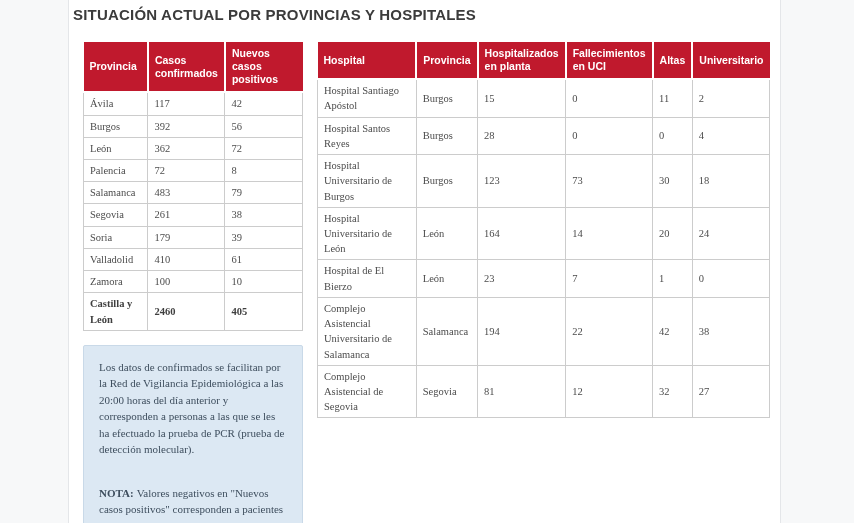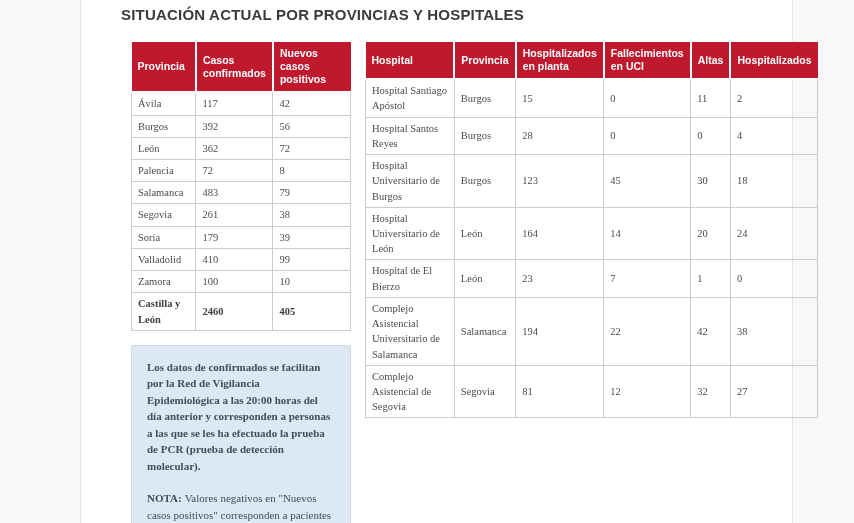--- a/index.html
+++ b/index.html
@@ -5,26 +5,25 @@
   * { box-sizing: border-box; margin: 0; padding: 0; }
   html, body { width: 854px; height: 523px; }
   body {
     background: var(--marginBg, #f7f8f9);
     font-family: "Liberation Sans", sans-serif;
     position: relative;
     overflow: hidden;
   }
   .content-card {
     position: absolute;
-    left: 80px; top: 0;
+    left: 68px; top: 0;
     width: 713px; height: 523px;
     background: #ffffff;
     border-left: 1px solid #e4e6e9;
     border-right: 1px solid #e4e6e9;
-    padding-left: 36px;
   }
   .title {
     font-size: 15px;
     font-weight: bold;
     color: var(--titleColor, #3b3b3b);
     letter-spacing: 0.2px;
     margin: 6px 0 0 4px;
   }
   .columns {
     display: flex;
@@ -67,21 +66,21 @@
     background: var(--noteBg, #dce8f3);
     border: 1px solid var(--noteBorder, #c9d9e8);
     border-radius: 2px;
     padding: 13px 15px;
     font-family: "Liberation Serif", "DejaVu Serif", serif;
     font-size: 11px;
     color: var(--noteText, #3e4e5e);
     line-height: 1.5;
   }
   .col-left .note { margin-top: 14px; }
-  .note-lead { font-weight: bold; margin-bottom: 16px; }
+  .note-lead { font-weight: normal; margin-bottom: 27px; }
   .note-label { font-weight: bold; margin-right: 3px; }
 </style>
 </head>
 <body>
 
 <div class="content-card">
   <h1 class="title">SITUACIÓN ACTUAL POR PROVINCIAS Y HOSPITALES</h1>
 
   <div class="columns">
 
@@ -131,21 +130,21 @@
               <td>38</td>
             </tr>
             <tr>
               <td>Soria</td>
               <td>179</td>
               <td>39</td>
             </tr>
             <tr>
               <td>Valladolid</td>
               <td>410</td>
-              <td>99</td>
+              <td>61</td>
             </tr>
             <tr>
               <td>Zamora</td>
               <td>100</td>
               <td>10</td>
             </tr>
             <tr class="total-row">
               <td>Castilla y León</td>
               <td>2460</td>
               <td>405</td>
@@ -169,21 +168,21 @@
             <col style="width:28px">
             <col style="width:55px">
         </colgroup>
       <thead>
             <tr>
               <th>Hospital</th>
               <th>Provincia</th>
               <th>Hospitalizados en planta</th>
               <th>Fallecimientos en UCI</th>
               <th>Altas</th>
-              <th>Hospitalizados</th>
+              <th>Universitario</th>
             </tr>
           </thead>
           <tbody>
             <tr>
               <td>Hospital Santiago Apóstol</td>
               <td>Burgos</td>
               <td>15</td>
               <td>0</td>
               <td>11</td>
               <td>2</td>
@@ -193,21 +192,21 @@
               <td>Burgos</td>
               <td>28</td>
               <td>0</td>
               <td>0</td>
               <td>4</td>
             </tr>
             <tr>
               <td>Hospital Universitario de Burgos</td>
               <td>Burgos</td>
               <td>123</td>
-              <td>45</td>
+              <td>73</td>
               <td>30</td>
               <td>18</td>
             </tr>
             <tr>
               <td>Hospital Universitario de León</td>
               <td>León</td>
               <td>164</td>
               <td>14</td>
               <td>20</td>
               <td>24</td>

